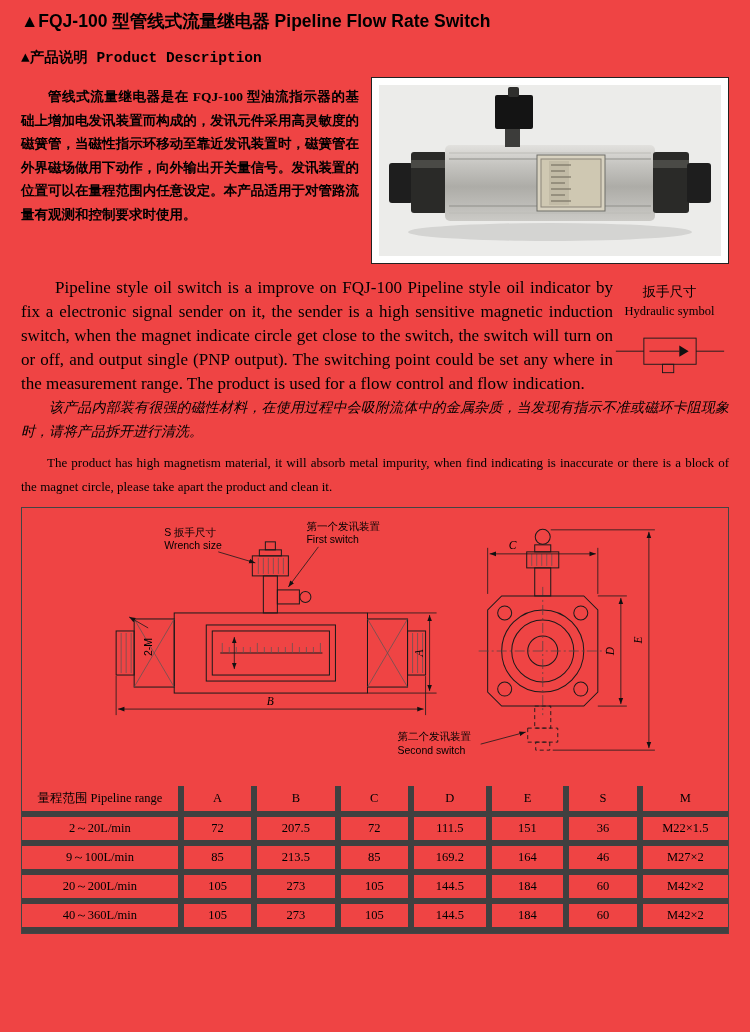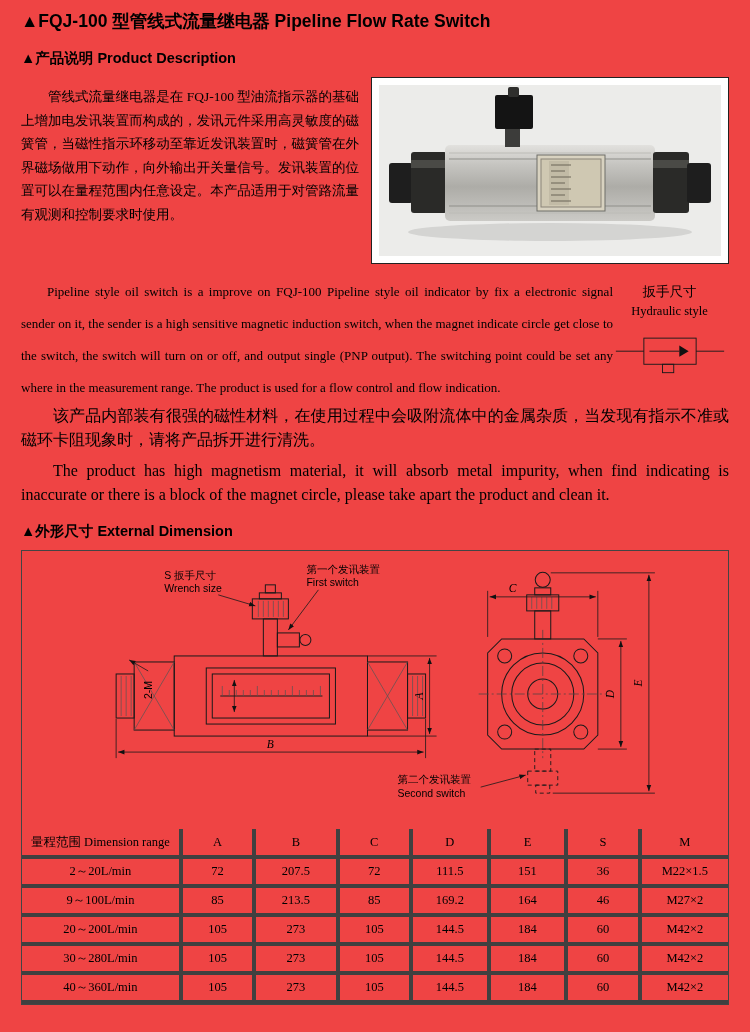--- a/index.html
+++ b/index.html
@@ -11,47 +11,47 @@
     padding:8px 21px 0 21px;
   }
   .doc-title {
     font-family:"Liberation Sans","DejaVu Sans",sans-serif;
     font-weight:bold; font-size:17.5px; line-height:26px; margin-bottom:8px;
   }
   .section-heading {
     font-family:"Liberation Sans","DejaVu Sans",sans-serif;
     font-weight:bold; font-size:14.5px; line-height:20px; margin:14px 0 9px 0;
   }
-  .section-heading.first { margin-top:14px; }
-  .desc-row { display:flex; gap:12px; margin-top:2px; }
+  .section-heading.first { margin-top:14px;font-family:Liberation Mono, monospace; }
+  .desc-row { display:flex; gap:12px; margin-top:2px;font-weight:bold; }
   .cn-text {
     flex:1; font-size:13.5px; line-height:23.5px; text-indent:2em;
     text-align:justify; padding-top:8px;
   }
   .photo-box {
     width:358px; height:187px; flex:none; border:1px solid #222;
     display:flex; align-items:center; justify-content:center; padding:7px; background:#fff;
   }
   .photo-box svg { display:block; }
   .en-row { display:flex; margin-top:12px; }
   .en-text {
-    width:592px; font-size:13px; line-height:32px; text-indent:2em; text-align:justify;
+    width:592px; font-size:17px; line-height:24px; text-indent:2em; text-align:justify;
   }
   .hyd-col { width:113px; text-align:center; padding-top:6px; }
   .hyd-cn { font-size:13.5px; line-height:20px; }
   .hyd-en { font-size:12.5px; line-height:18px; }
   .hyd-col svg { display:block; margin:10px auto 0 auto; }
-  .att-cn { font-size:16px; line-height:23.5px; text-indent:2em; text-align:justify; }
-  .att-en { font-size:16px; line-height:24px; text-indent:2em; text-align:justify; margin-top:8px; }
+  .att-cn { font-size:14px; line-height:23.5px; text-indent:2em; text-align:justify;font-style:italic; }
+  .att-en { font-size:13px; line-height:24px; text-indent:2em; text-align:justify; margin-top:8px; }
   .dim-box { border:1px solid #444; margin-top:8px; }
   .dim-box svg.dimension-drawing { display:block; }
 
   .dim-table { width:100%; border-collapse:collapse; table-layout:fixed; font-size:12.5px; }
   .dim-table th, .dim-table td {
-    border:4px solid #404040; height:29px; text-align:center; vertical-align:middle;
+    border:6px solid #404040; height:29px; text-align:center; vertical-align:middle;
     font-weight:normal; padding:2px 3px; overflow:hidden; white-space:nowrap;
   }
   .dim-table thead th { height:28px; border-top:none; }
   .dim-table th:first-child, .dim-table td:first-child { border-left:none; }
   .dim-table th:last-child, .dim-table td:last-child { border-right:none; }
 
   
   .ln   { stroke:#1a1a1a; stroke-width:1; fill:none; }
   .thn  { stroke:#555; stroke-width:0.7; fill:none; }
   .dm   { stroke:#1a1a1a; stroke-width:0.8; fill:none; }
@@ -108,36 +108,35 @@
         <rect x="116" y="10" width="38" height="34" rx="2" fill="#141414"></rect>
         <rect x="129" y="2" width="11" height="10" rx="2" fill="#2f2f2d"></rect>
       </svg>
     </div>
   </div>
 
   <div class="en-row">
     <p class="en-text">Pipeline style oil switch is a improve on FQJ-100 Pipeline style oil indicator by fix a electronic signal sender on it, the sender is a high sensitive magnetic induction switch, when the magnet indicate circle get close to the switch, the switch will turn on or off, and output single  (PNP output). The switching point could be set any where in the measurement range. The product is used for a flow control and flow indication.</p>
     <div class="hyd-col">
       <div class="hyd-cn">扳手尺寸</div>
-      <div class="hyd-en">Hydraulic style</div>
+      <div class="hyd-en">Hydraulic symbol</div>
       <svg width="112" height="48" viewBox="0 0 120 50">
         <line x1="2" y1="22" x2="32" y2="22" class="ln"></line>
         <rect x="32" y="8" width="56" height="28" class="ln"></rect>
         <line x1="38" y1="22" x2="70" y2="22" class="ln"></line>
         <path d="M70 16 L80 22 L70 28 Z" fill="#111"></path>
         <line x1="88" y1="22" x2="118" y2="22" class="ln"></line>
         <rect x="52" y="36" width="12" height="9" class="ln"></rect>
       </svg>
     </div>
   </div>
 
   <p class="att-cn">该产品内部装有很强的磁性材料，在使用过程中会吸附流体中的金属杂质，当发现有指示不准或磁环卡阻现象时，请将产品拆开进行清洗。</p>
   <p class="att-en">The product has high magnetism material, it will absorb metal impurity, when find indicating is inaccurate or there is a block of the magnet circle, please take apart the product and clean it.</p>
 
-  <div class="section-heading">▲外形尺寸  External Dimension</div>
 
   <div class="dim-box">
 
     <svg class="dimension-drawing" width="704" height="278" viewBox="0 0 703 262" preserveAspectRatio="xMidYMid meet">
       <defs>
         <marker id="ae" viewBox="0 0 10 8" refX="9" refY="4" markerWidth="9" markerHeight="7" orient="auto">
           <path d="M0 0.6 L9 4 L0 7.4 Z" fill="#111"></path>
         </marker>
         <marker id="as" viewBox="0 0 10 8" refX="9" refY="4" markerWidth="9" markerHeight="7" orient="auto-start-reverse">
           <path d="M0 0.6 L9 4 L0 7.4 Z" fill="#111"></path>
@@ -238,21 +237,21 @@
           <col style="width:10.4%">
           <col style="width:11.8%">
           <col style="width:10.4%">
         <col style="width:11%">
           <col style="width:11%">
           <col style="width:10.4%">
           <col style="width:12.5%">
       </colgroup>
       <thead>
         <tr>
-            <th>量程范围 Dimension range</th>
+            <th>量程范围 Pipeline range</th>
             <th>A</th>
             <th>B</th>
             <th>C</th>
             <th>D</th>
             <th>E</th>
             <th>S</th>
             <th>M</th>
           </tr>
       </thead>
       <tbody>
@@ -280,30 +279,20 @@
             <td>20～200L/min</td>
             <td>105</td>
             <td>273</td>
             <td>105</td>
             <td>144.5</td>
             <td>184</td>
             <td>60</td>
             <td>M42×2</td>
           </tr>
           <tr>
-            <td>30～280L/min</td>
-            <td>105</td>
-            <td>273</td>
-            <td>105</td>
-            <td>144.5</td>
-            <td>184</td>
-            <td>60</td>
-            <td>M42×2</td>
-          </tr>
-          <tr>
             <td>40～360L/min</td>
             <td>105</td>
             <td>273</td>
             <td>105</td>
             <td>144.5</td>
             <td>184</td>
             <td>60</td>
             <td>M42×2</td>
           </tr>
         </tbody>

